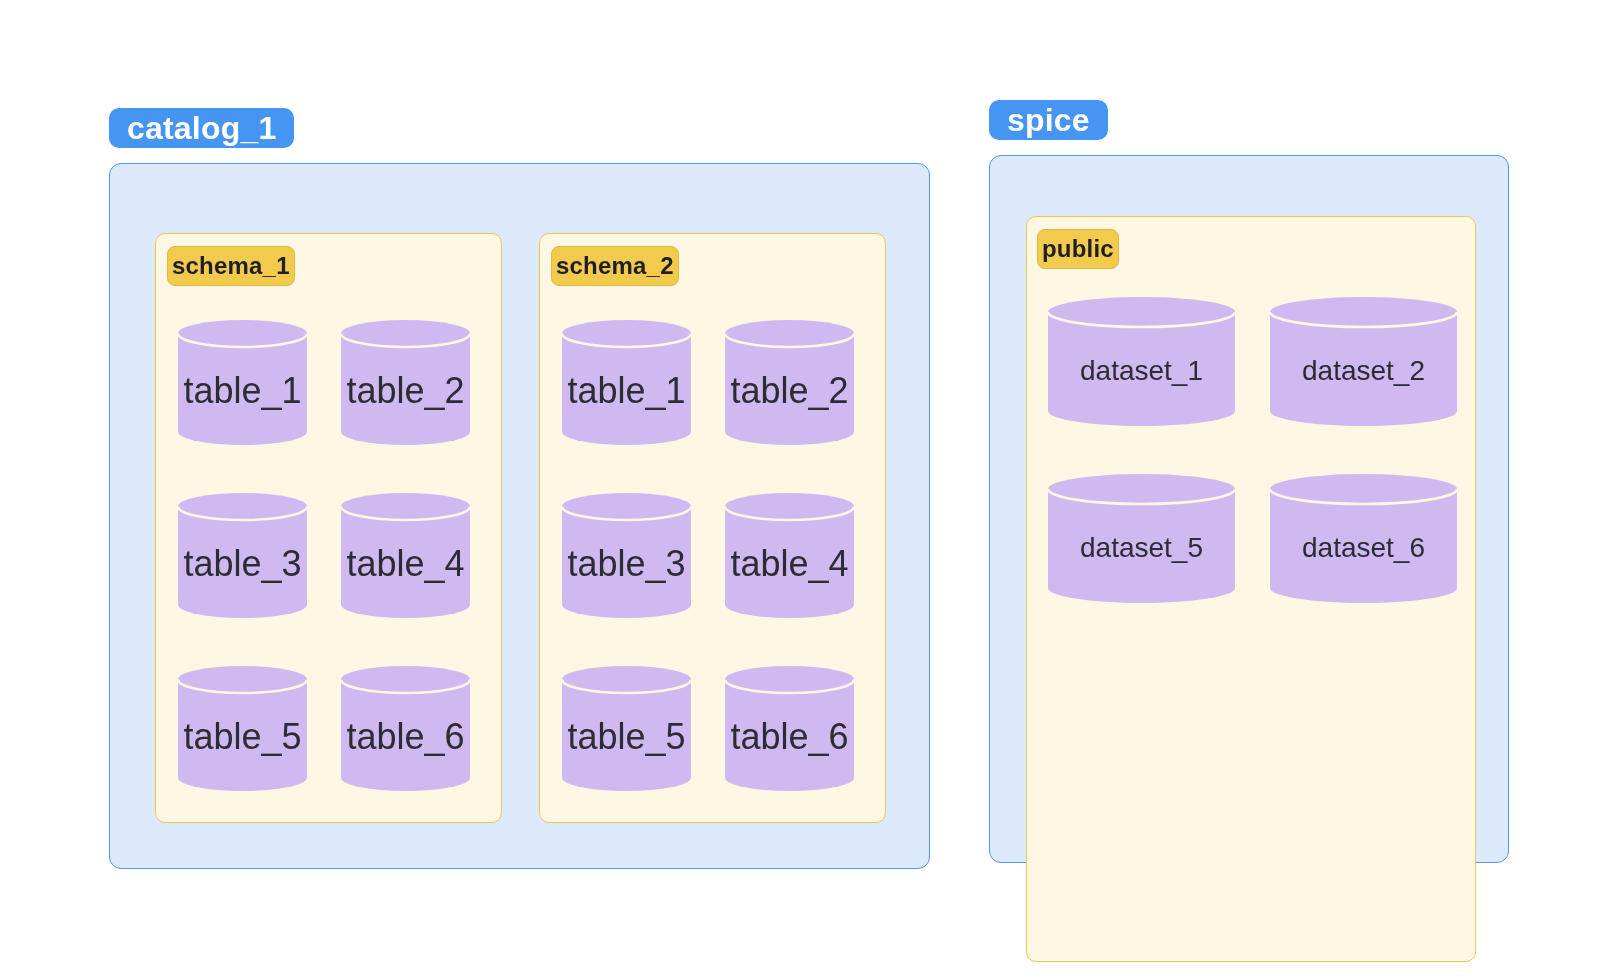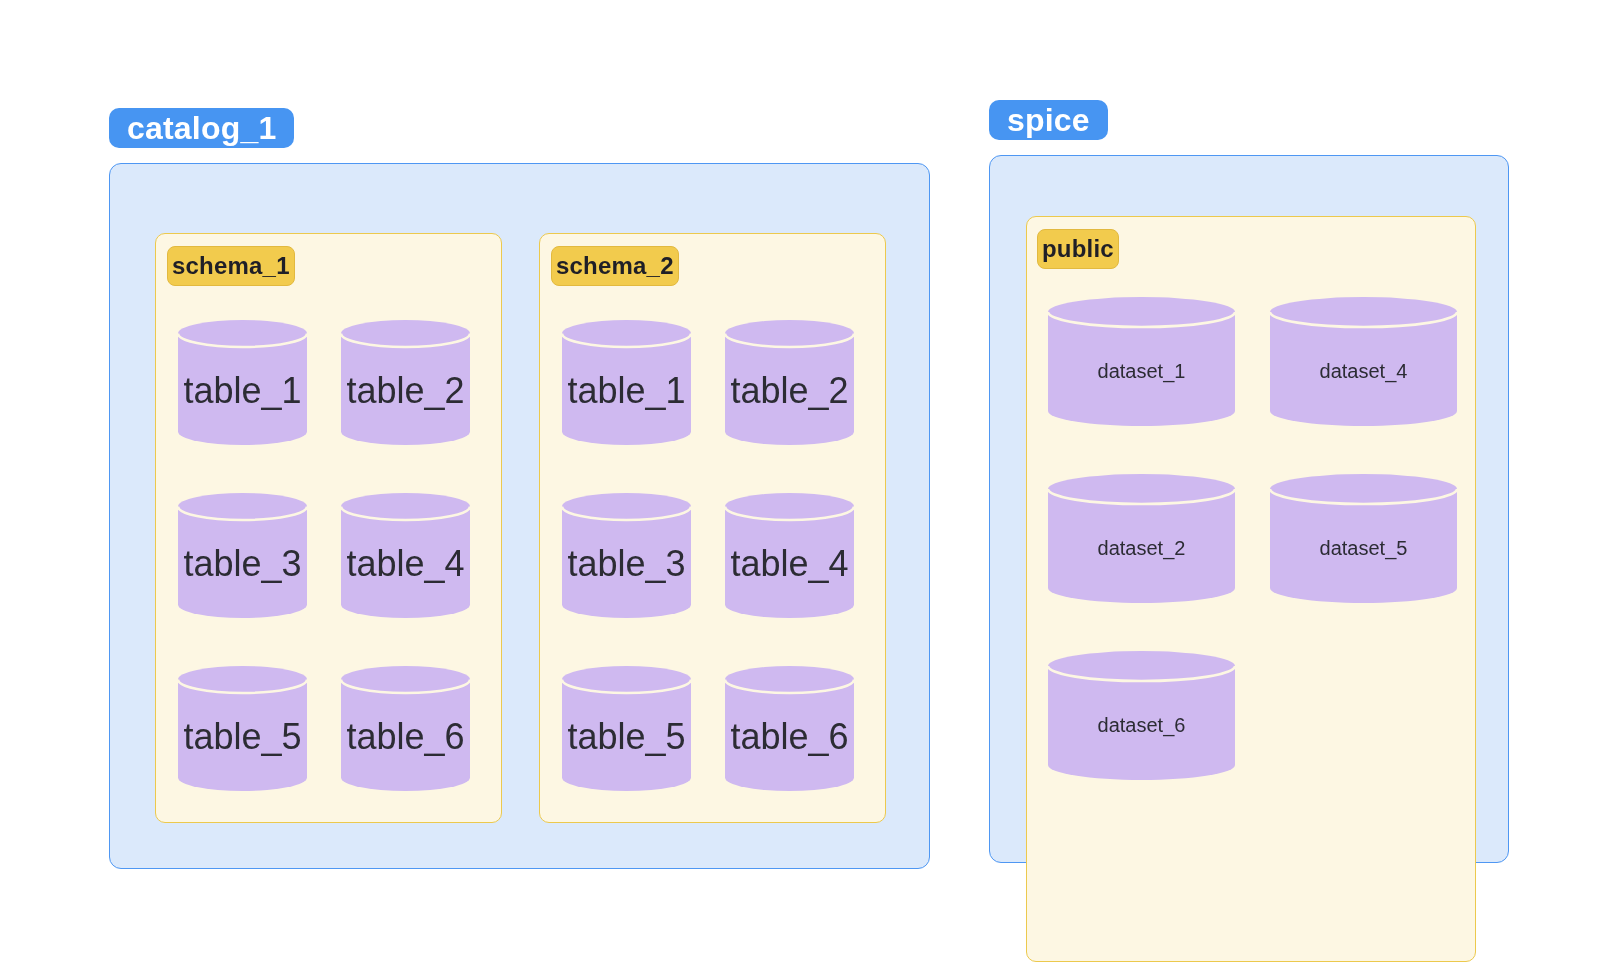--- a/index.html
+++ b/index.html
@@ -74,21 +74,21 @@
   .cyl-svg{position:absolute;left:0;top:0;width:100%;height:100%;display:block;}
   .cyl-body{fill:var(--cylinder-fill,#CFB9F0);}
   .cyl-split{fill:none;stroke:var(--schema-bg,#FDF7E3);stroke-width:2.6;}
   .cyl-label{
     position:absolute;left:50%;top:57%;
     transform:translate(-50%,-50%);
     color:var(--label-text,#2C2C34);
     white-space:nowrap;
   }
   .cyl-table .cyl-label{font-size:36px;}
-  .cyl-dataset .cyl-label{font-size:20px;}
+  .cyl-dataset .cyl-label{font-size:28px;}
 </style>
 </head>
 <body>
 
 <div class="canvas">
 
   <section class="group group-catalog">
     <div class="badge-blue">catalog_1</div>
     <div class="group-box group-box-catalog">
 
@@ -208,27 +208,20 @@
               <path class="cyl-body" d="M0,15 A93.5,15 0 0 1 187,15 L187,114 A93.5,15 0 0 1 0,114 Z"></path>
               <path class="cyl-split" d="M0,15 A93.5,15 0 0 0 187,15"></path>
             </svg>
             <span class="cyl-label">dataset_1</span>
           </div>
           <div class="cylinder cyl-dataset">
             <svg class="cyl-svg" viewBox="0 0 187 129" aria-hidden="true">
               <path class="cyl-body" d="M0,15 A93.5,15 0 0 1 187,15 L187,114 A93.5,15 0 0 1 0,114 Z"></path>
               <path class="cyl-split" d="M0,15 A93.5,15 0 0 0 187,15"></path>
             </svg>
-            <span class="cyl-label">dataset_4</span>
-          </div>
-          <div class="cylinder cyl-dataset">
-            <svg class="cyl-svg" viewBox="0 0 187 129" aria-hidden="true">
-              <path class="cyl-body" d="M0,15 A93.5,15 0 0 1 187,15 L187,114 A93.5,15 0 0 1 0,114 Z"></path>
-              <path class="cyl-split" d="M0,15 A93.5,15 0 0 0 187,15"></path>
-            </svg>
             <span class="cyl-label">dataset_2</span>
           </div>
           <div class="cylinder cyl-dataset">
             <svg class="cyl-svg" viewBox="0 0 187 129" aria-hidden="true">
               <path class="cyl-body" d="M0,15 A93.5,15 0 0 1 187,15 L187,114 A93.5,15 0 0 1 0,114 Z"></path>
               <path class="cyl-split" d="M0,15 A93.5,15 0 0 0 187,15"></path>
             </svg>
             <span class="cyl-label">dataset_5</span>
           </div>
           <div class="cylinder cyl-dataset">

